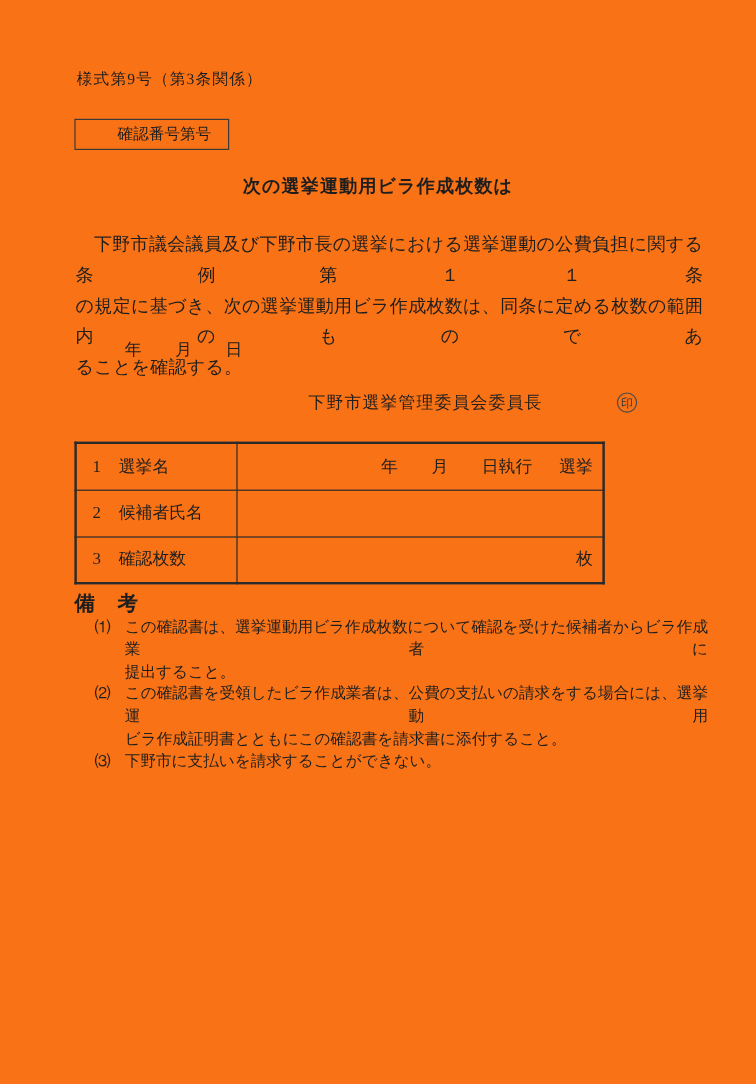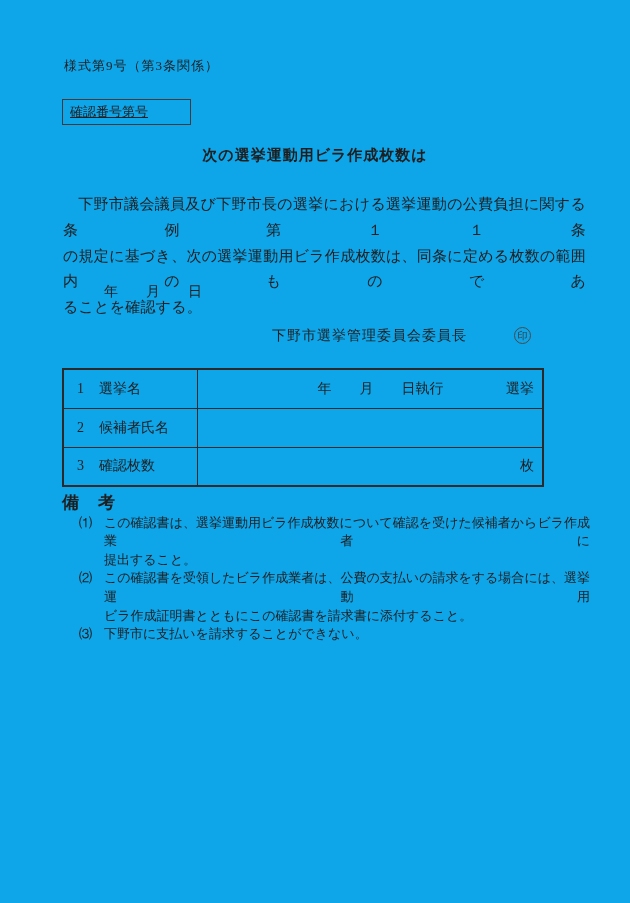--- a/index.html
+++ b/index.html
@@ -7,66 +7,65 @@
   body {
     width: 630px; height: 903px;
     font-family: "Liberation Serif", "DejaVu Serif", serif;
     color: #1e1e1e;
     position: relative;
     overflow: hidden;
   }
   .page {
     position: absolute; left: 0; top: 0;
     width: 630px; height: 903px;
-    background: #0ea5e9;
+    background: #f97316;
   }
   .form-number {
     position: absolute; left: 64px; top: 57px;
     font-size: 13px; letter-spacing: 1px;
   }
   .conf-box {
     position: absolute; left: 62px; top: 99px;
     width: 129px; height: 26px;
     border: 1px solid #3a3a3a;
-    display: flex; align-items: center; justify-content: flex-start;
+    display: flex; align-items: center; justify-content: flex-end;
     padding: 0 14px 0 7px;
     font-size: 13px;
-    text-decoration: underline;
   }
   .doc-title {
     position: absolute; left: 0; top: 146px;
     width: 630px; text-align: center;
     font-size: 15px; font-weight: bold; letter-spacing: 1px;
   }
   .body-par {
     position: absolute; left: 63px; top: 192px;
     width: 523px;
     font-size: 15px; line-height: 25.8px;
     letter-spacing: 0.2px;
   }
   .jline { text-align: justify; text-align-last: justify; }
   .date-line {
     position: absolute; left: 104px; top: 283px;
     font-size: 14px;
     text-align: right;
   }
   .signer-row {
-    position: absolute; left: 272px; top: 327px;
+    position: absolute; left: 257px; top: 327px;
     font-size: 14px; letter-spacing: 1px;
   }
   .seal {
     position: absolute; left: 514px; top: 327px;
     width: 17px; height: 17px;
     border: 1px solid #4a4a4a; border-radius: 50%;
     display: flex; align-items: center; justify-content: center;
     font-size: 10px; color: #3a3a3a;
   }
   table.main-table {
     position: absolute; left: 62px; top: 368px;
-    width: 482px;
+    width: 442px;
     border-collapse: collapse;
     font-size: 14px;
   }
   table.main-table { border: 2px solid #2a2a2a; }
   table.main-table td {
     border: 1px solid #2a2a2a;
     height: 39px;
     vertical-align: middle;
   }
   td.label-cell { width: 134px; padding-left: 13px; }

